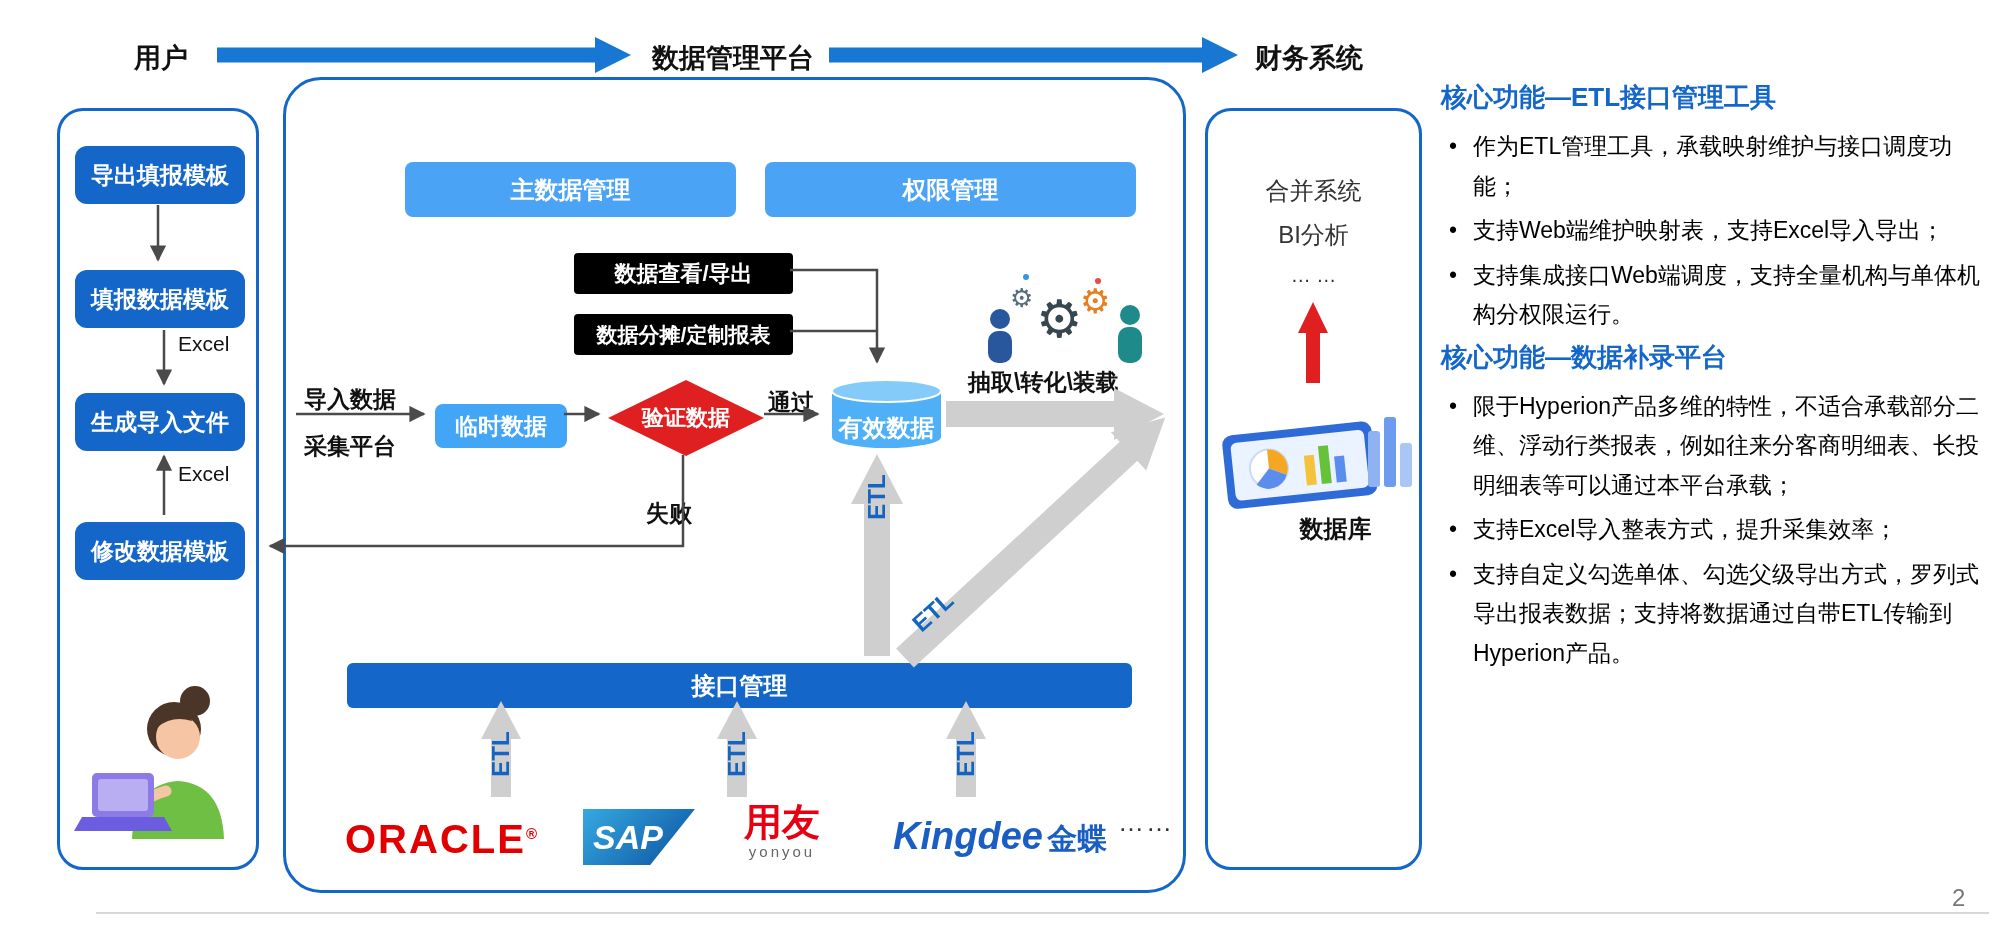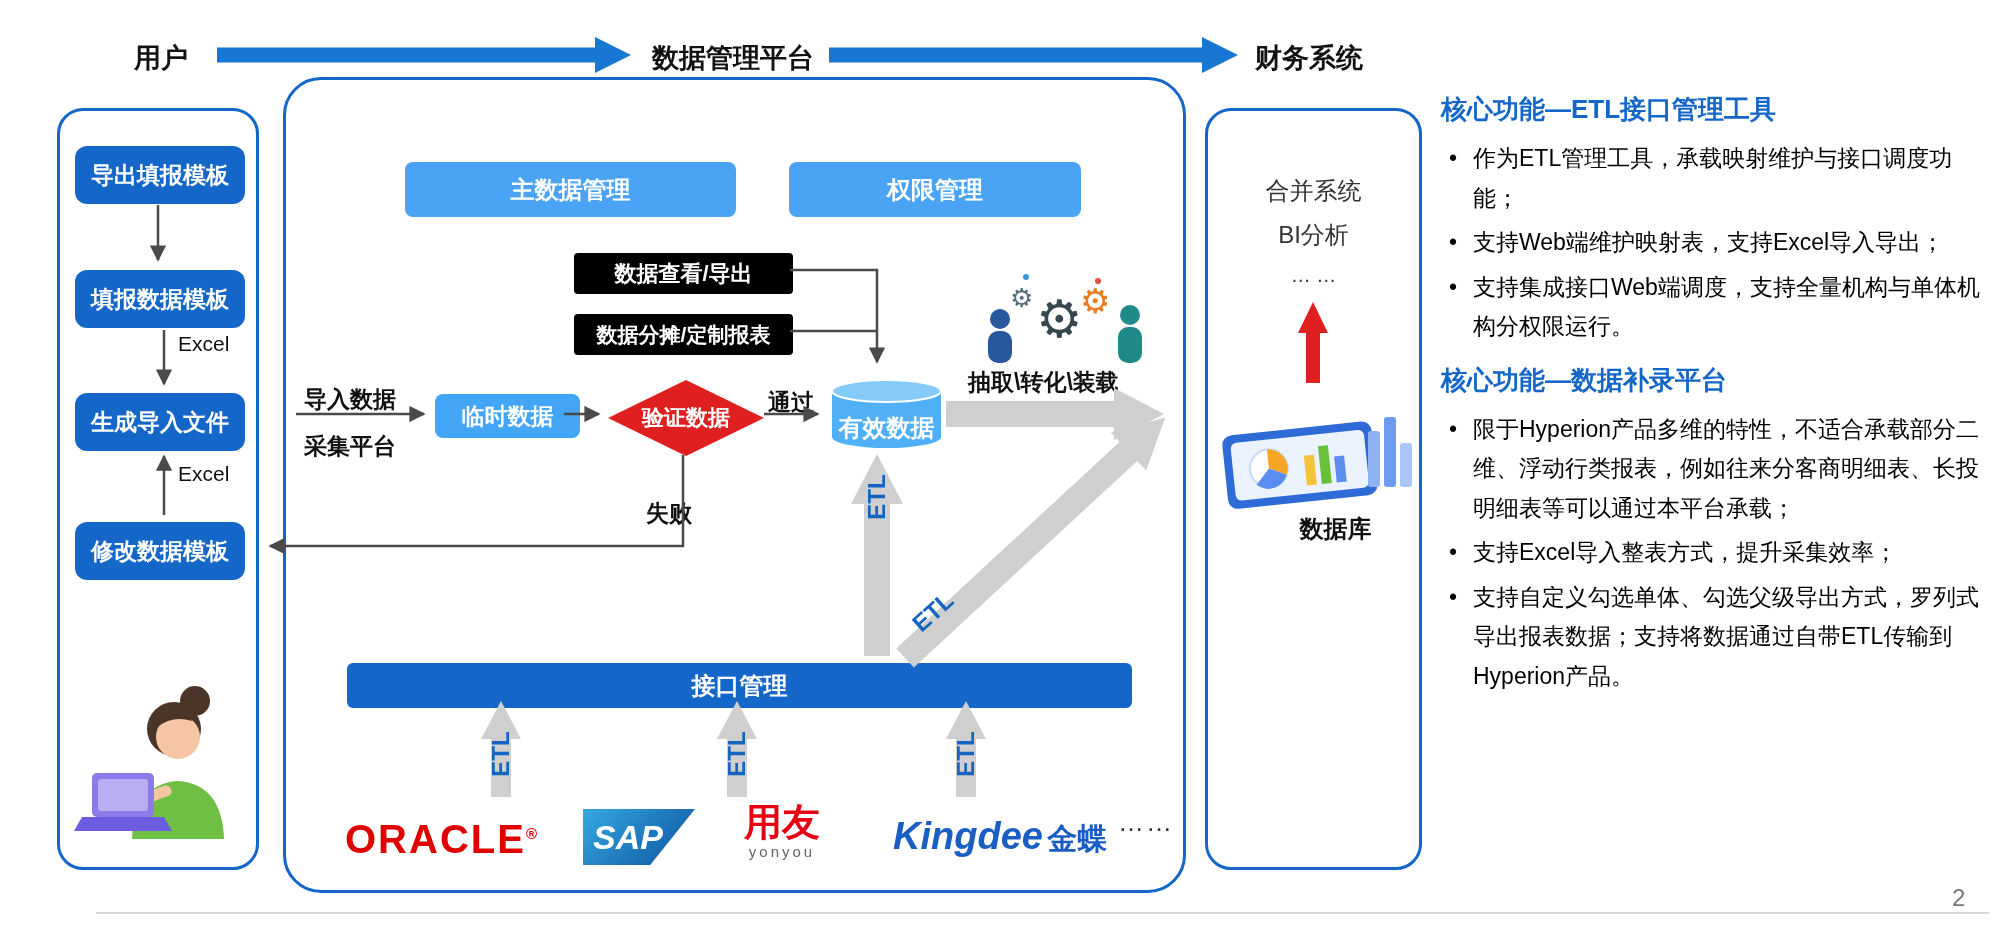--- a/index.html
+++ b/index.html
@@ -24,21 +24,21 @@
   .excel-lbl { position:absolute; width:58px; font-size:21px; color:#111; line-height:1.15; word-break:break-all; }
   .etl-rot { position:absolute; width:64px; text-align:center; font-size:24px; font-weight:bold; color:#1565C0; }
   .overlay { position:absolute; left:0; top:0; pointer-events:none; }
   .diamond-label, .cyl-label { position:absolute; left:0; right:0; text-align:center; color:#fff; font-weight:bold; }
   .diamond-label { top:0; bottom:0; display:flex; align-items:center; justify-content:center; font-size:22px; }
   .cyl-label { top:33px; font-size:24px; }
   .sys-line { font-size:24px; font-weight:500; color:#333; line-height:44px; text-align:center; }
   .sys-dots { font-size:20px; line-height:36px; }
   .db-lbl { position:absolute; left:0; right:0; text-align:center; font-size:24px; font-weight:bold; color:#111;padding-left:44px; }
   .info { position:absolute; left:1441px; top:76px; width:552px; }
-  .info h2 { font-size:26px; color:#1467C8; font-weight:bold; margin:16px 0 12px 0; }
+  .info h2 { font-size:26px; color:#1467C8; font-weight:bold; margin:4px 0 12px 0; }
   .info ul { list-style:none; margin:0; padding:0; }
   .info li { position:relative; padding-left:32px; font-size:23px; line-height:1.72; color:#000000; margin-bottom:5px; }
   .info li::before { content:"•"; position:absolute; left:8px; }
   .sec2 { margin-top:56px; }
   .oracle-logo { position:absolute; font-size:40px; font-weight:bold; color:#E00000; letter-spacing:2px; white-space:nowrap; }
   .oracle-logo .reg { font-size:15px; vertical-align:super; }
   .sap-logo { position:absolute; width:112px; height:56px; background:linear-gradient(135deg,#36A9E1,#0B509E);
               clip-path:polygon(0 0,100% 0,60% 100%,0 100%); color:#fff; font-size:34px; font-weight:bold;
               font-style:italic; display:flex; align-items:center; padding-left:10px; }
   .yonyou-logo { position:absolute; text-align:center; }
@@ -77,29 +77,29 @@
       <path d="M16,146 h82 l8,14 h-98 z" fill="#6C5CE0"></path>
     </svg>
   </div>
 
   <div class="excel-lbl" style="left:178px;top:332px">Excel</div>
   <div class="excel-lbl" style="left:178px;top:462px">Excel</div>
 
   <div class="panel" style="left:283px;top:77px;width:903px;height:816px;border-radius:38px">
 
     <div class="lite-btn" style="left:119px;top:82px;width:331px;height:55px">主数据管理</div>
-    <div class="lite-btn" style="left:503px;top:82px;width:292px;height:55px">权限管理</div>
+    <div class="lite-btn" style="left:479px;top:82px;width:371px;height:55px">权限管理</div>
 
     <div class="red-btn" style="left:288px;top:173px;width:219px;height:41px">数据查看/导出</div>
     <div class="red-btn" style="left:288px;top:234px;width:219px;height:41px;font-size:21px">数据分摊/定制报表</div>
 
     <div class="lbl" style="left:18px;top:304px">导入数据</div>
     <div class="lbl" style="left:18px;top:351px">采集平台</div>
 
-    <div class="flow-btn" style="left:149px;top:314px;width:145px;height:44px">临时数据</div>
+    <div class="flow-btn" style="left:149px;top:324px;width:132px;height:44px">临时数据</div>
 
     <div class="abs" style="left:322px;top:300px;width:156px;height:76px">
       <svg width="156" height="76" viewBox="0 0 156 76">
           <polygon points="78,0 156,38 78,76 0,38" fill="#E02020"></polygon>
         </svg>
       <div class="diamond-label">验证数据</div>
     </div>
 
     <div class="lbl" style="left:482px;top:307px">通过</div>
     <div class="lbl" style="left:360px;top:418px">失败</div>

